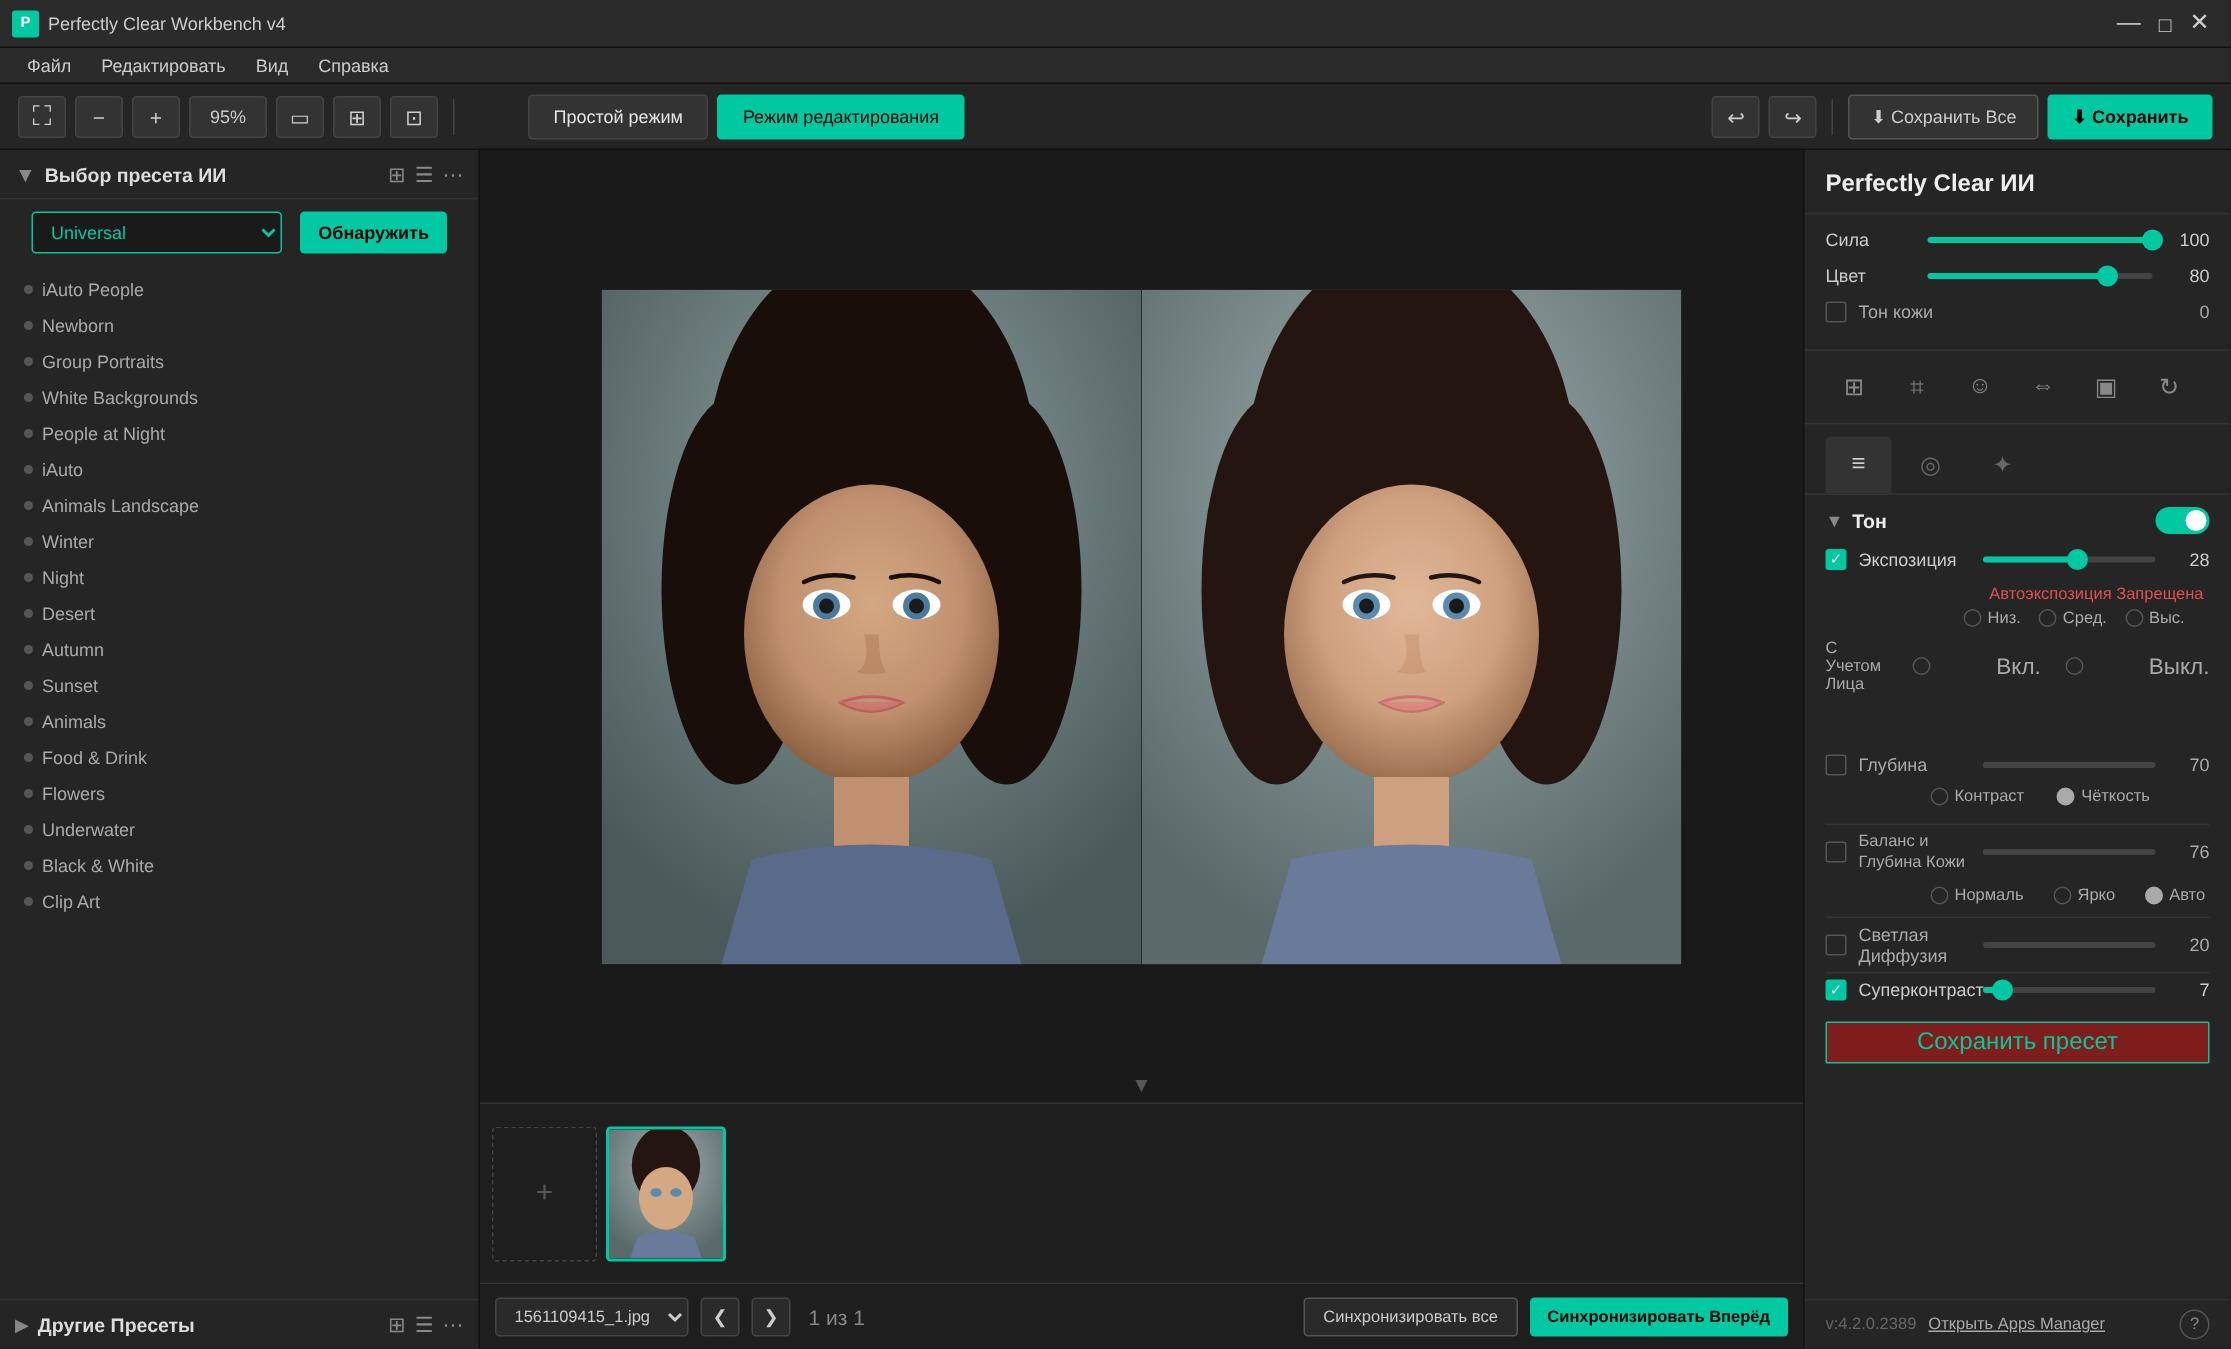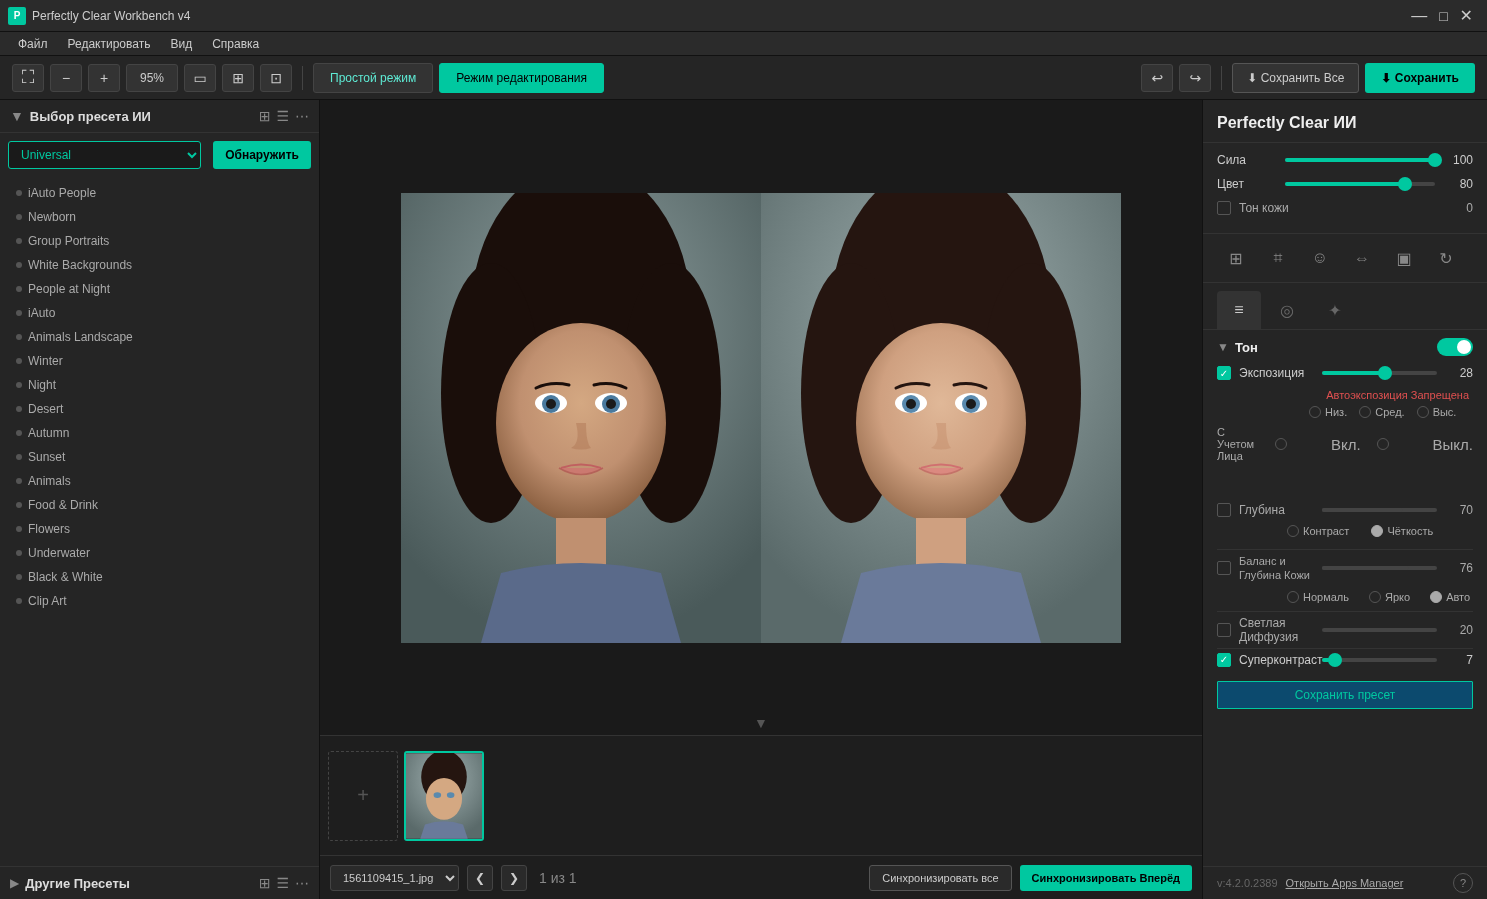--- a/index.html
+++ b/index.html
@@ -16,36 +16,36 @@
     
     .menu-bar { background: #2b2b2b; height: 24px; display: flex; align-items: center; padding: 0 8px; border-bottom: 1px solid #111; }
     .menu-item { color: #ccc; font-size: 12px; padding: 0 10px; cursor: pointer; height: 100%; display: flex; align-items: center; }
 
     
     .toolbar { background: #252525; height: 44px; display: flex; align-items: center; padding: 0 12px; border-bottom: 1px solid #111; gap: 6px; }
     .tool-btn { background: #333; border: 1px solid #444; color: #ccc; width: 32px; height: 28px; border-radius: 3px; cursor: pointer; display: flex; align-items: center; justify-content: center; font-size: 14px; }
     .zoom-display { background: #333; border: 1px solid #444; color: #ccc; width: 52px; height: 28px; border-radius: 3px; display: flex; align-items: center; justify-content: center; font-size: 12px; }
     .tool-sep { width: 1px; height: 24px; background: #444; margin: 0 4px; }
     .mode-btn { height: 30px; padding: 0 16px; border-radius: 3px; cursor: pointer; font-size: 12px; border: 1px solid #444; }
-    .mode-simple { background: #333; color: #5eead4; }
+    .mode-simple { background: #333; color: #e5e5e5; margin-left: 39px; }
     .mode-edit { background: #00c8a0; color: #000; border-color: #00c8a0; }
     .toolbar-spacer { flex: 1; }
     .save-all-btn { background: #333; border: 1px solid #555; color: #ccc; height: 30px; padding: 0 14px; border-radius: 3px; cursor: pointer; font-size: 12px; }
     .save-btn { background: #00c8a0; border: none; color: #000; height: 30px; padding: 0 16px; border-radius: 3px; cursor: pointer; font-size: 12px; font-weight: 600; }
 
     
     .main-layout { display: flex; height: calc(899px - 32px - 24px - 44px); }
 
     
     .left-sidebar { width: 320px; background: #252525; border-right: 1px solid #111; display: flex; flex-direction: column; overflow: hidden; }
     .preset-header { display: flex; align-items: center; padding: 8px 10px; border-bottom: 1px solid #333; }
     .preset-header-title { font-size: 13px; color: #ddd; font-weight: 600; flex: 1; }
     .preset-header-icons { display: flex; gap: 6px; color: #888; }
     .preset-header-icon { cursor: pointer; font-size: 14px; }
-    .preset-select-row { display: flex; align-items: center; padding: 8px 8px; gap: 12px; justify-content: center; }
+    .preset-select-row { display: flex; align-items: center; padding: 8px 21px; gap: 12px; justify-content: center; }
     .preset-select { background: #1a1a1a; border: 1px solid #00c8a0; color: #00c8a0; height: 28px; padding: 0 8px; border-radius: 3px; font-size: 12px; flex: 1; cursor: pointer; }
     .detect-btn { background: #00c8a0; border: none; color: #000; height: 28px; padding: 0 12px; border-radius: 3px; cursor: pointer; font-size: 12px; font-weight: 600; white-space: nowrap; }
     .preset-list { flex: 1; overflow-y: auto; padding: 4px 0; }
     .preset-item { padding: 5px 16px; color: #aaa; font-size: 12px; cursor: pointer; display: flex; align-items: center; gap: 6px; }
     .preset-item-dot { width: 6px; height: 6px; border-radius: 50%; background: #555; }
     .other-presets-header { display: flex; align-items: center; padding: 8px 10px; border-top: 1px solid #333; }
     .other-presets-title { font-size: 13px; color: #ddd; font-weight: 600; flex: 1; }
 
     
     .center-area { flex: 1; background: #1a1a1a; display: flex; flex-direction: column; overflow: hidden; }
@@ -149,21 +149,21 @@
     .light-diff-value { color: #aaa; font-size: 12px; width: 28px; text-align: right; }
 
     .super-row { display: flex; align-items: center; margin-bottom: 10px; }
     .super-checkbox { width: 14px; height: 14px; border: 1px solid #00c8a0; border-radius: 2px; background: #00c8a0; margin-right: 8px; flex-shrink: 0; display: flex; align-items: center; justify-content: center; color: white; font-size: 10px; }
     .super-label { color: #ccc; font-size: 12px; width: 75px; }
     .super-track { flex: 1; height: 4px; background: #444; border-radius: 2px; position: relative; margin: 0 8px; }
     .super-fill { height: 100%; background: #00c8a0; border-radius: 2px; width: 7%; }
     .super-thumb { width: 14px; height: 14px; background: #00c8a0; border-radius: 50%; position: absolute; top: -5px; left: 5%; cursor: pointer; }
     .super-value { color: #ccc; font-size: 12px; width: 28px; text-align: right; }
 
-    .save-preset-btn { background: #0c4a6e; border: 1px solid #00c8a0; color: #00c8a0; height: 28px; width: 100%; border-radius: 1px; cursor: pointer; font-size: 12px; margin-top: 4px; }
+    .save-preset-btn { background: #7f1d1d; border: 1px solid #00c8a0; color: #00c8a0; height: 28px; width: 100%; border-radius: 1px; cursor: pointer; font-size: 16px; margin-top: 4px; }
 
     .version-bar { display: flex; align-items: center; padding: 6px 14px; border-top: 1px solid #333; gap: 8px; margin-top: auto; }
     .version-text { color: #666; font-size: 11px; }
     .apps-manager-link { color: #aaa; font-size: 11px; cursor: pointer; text-decoration: underline; }
     .help-btn { width: 20px; height: 20px; border-radius: 50%; border: 1px solid #555; color: #888; background: transparent; cursor: pointer; display: flex; align-items: center; justify-content: center; font-size: 11px; margin-left: auto; }
 
     
     ::-webkit-scrollbar { width: 6px; }
     ::-webkit-scrollbar-track { background: #1e1e1e; }
     ::-webkit-scrollbar-thumb { background: #444; border-radius: 3px; }

